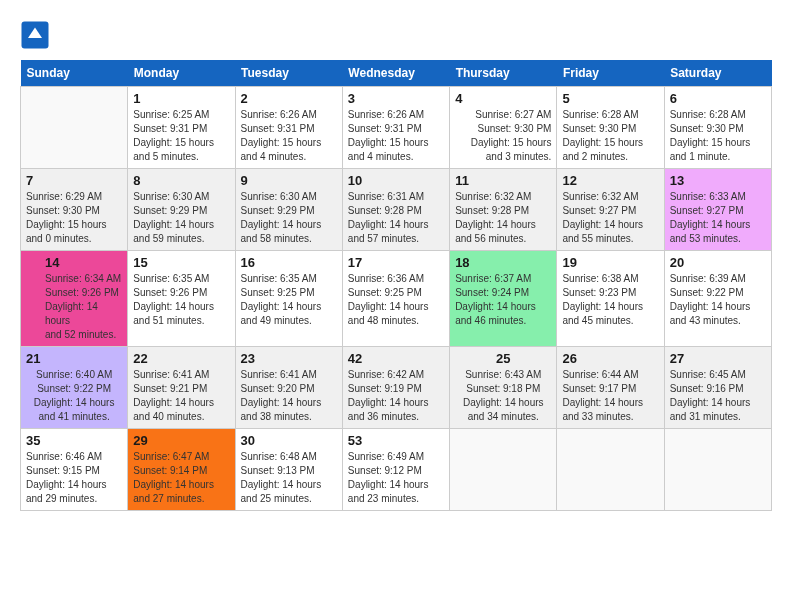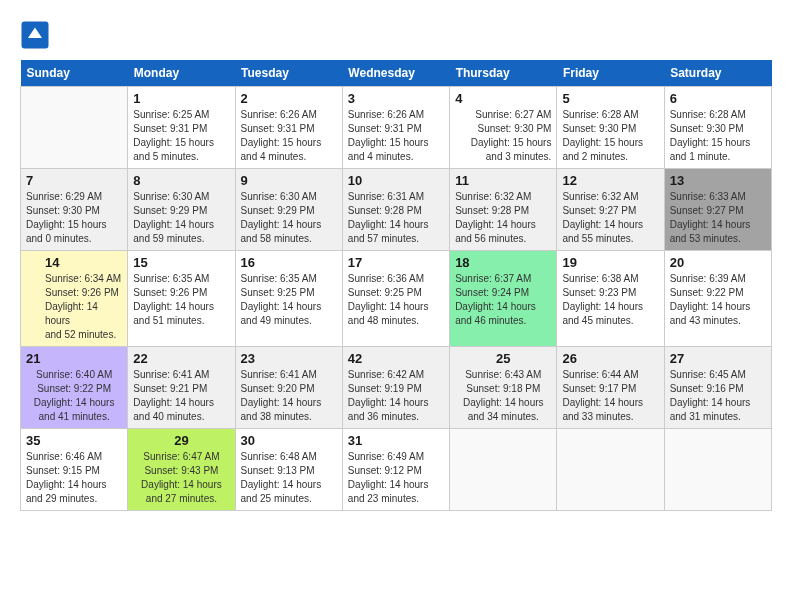--- a/index.html
+++ b/index.html
@@ -209,30 +209,30 @@
 Daylight: 14 hours
 and 56 minutes.</div>
         </td>
         <td style="background-color: rgb(240, 240, 240);">
           <span class="day-number">12</span>
           <div class="day-info" style="white-space: pre-line;">Sunrise: 6:32 AM
 Sunset: 9:27 PM
 Daylight: 14 hours
 and 55 minutes.</div>
         </td>
-        <td style="background-color: #a3a3a3; margin-top: 12px;">
+        <td style="background-color: #f0abfc; margin-top: 12px;">
           <span class="day-number">13</span>
           <div class="day-info" style="white-space: pre-line;">Sunrise: 6:33 AM
 Sunset: 9:27 PM
 Daylight: 14 hours
 and 53 minutes.</div>
         </td>
       </tr>
       <tr>
-        <td style="background-color: #fef9c3; padding-left: 24px;">
+        <td style="background-color: #ec4899; padding-left: 24px;">
           <span class="day-number">14</span>
           <div class="day-info" style="white-space: pre-line;">Sunrise: 6:34 AM
 Sunset: 9:26 PM
 Daylight: 14 hours
 and 52 minutes.</div>
         </td>
         <td style="background-color: rgb(255, 255, 255);">
           <span class="day-number">15</span>
           <div class="day-info" style="white-space: pre-line;">Sunrise: 6:35 AM
 Sunset: 9:26 PM
@@ -327,36 +327,36 @@
         </td>
       </tr>
       <tr>
         <td style="background-color: rgb(255, 255, 255);">
           <span class="day-number">35</span>
           <div class="day-info" style="white-space: pre-line;">Sunrise: 6:46 AM
 Sunset: 9:15 PM
 Daylight: 14 hours
 and 29 minutes.</div>
         </td>
-        <td style="background-color: #bef264; text-align: center;">
+        <td style="background-color: #f97316;">
           <span class="day-number">29</span>
           <div class="day-info" style="white-space: pre-line;">Sunrise: 6:47 AM
-Sunset: 9:43 PM
+Sunset: 9:14 PM
 Daylight: 14 hours
 and 27 minutes.</div>
         </td>
         <td style="background-color: rgb(255, 255, 255);">
           <span class="day-number">30</span>
           <div class="day-info" style="white-space: pre-line;">Sunrise: 6:48 AM
 Sunset: 9:13 PM
 Daylight: 14 hours
 and 25 minutes.</div>
         </td>
         <td style="background-color: rgb(255, 255, 255);">
-          <span class="day-number">31</span>
+          <span class="day-number">53</span>
           <div class="day-info" style="white-space: pre-line;">Sunrise: 6:49 AM
 Sunset: 9:12 PM
 Daylight: 14 hours
 and 23 minutes.</div>
         </td>
         <td class="empty" style="background-color: rgb(249, 249, 249);"></td>
         <td class="empty" style="background-color: rgb(249, 249, 249);"></td>
         <td class="empty" style="background-color: rgb(249, 249, 249);"></td>
       </tr>
     </tbody>

